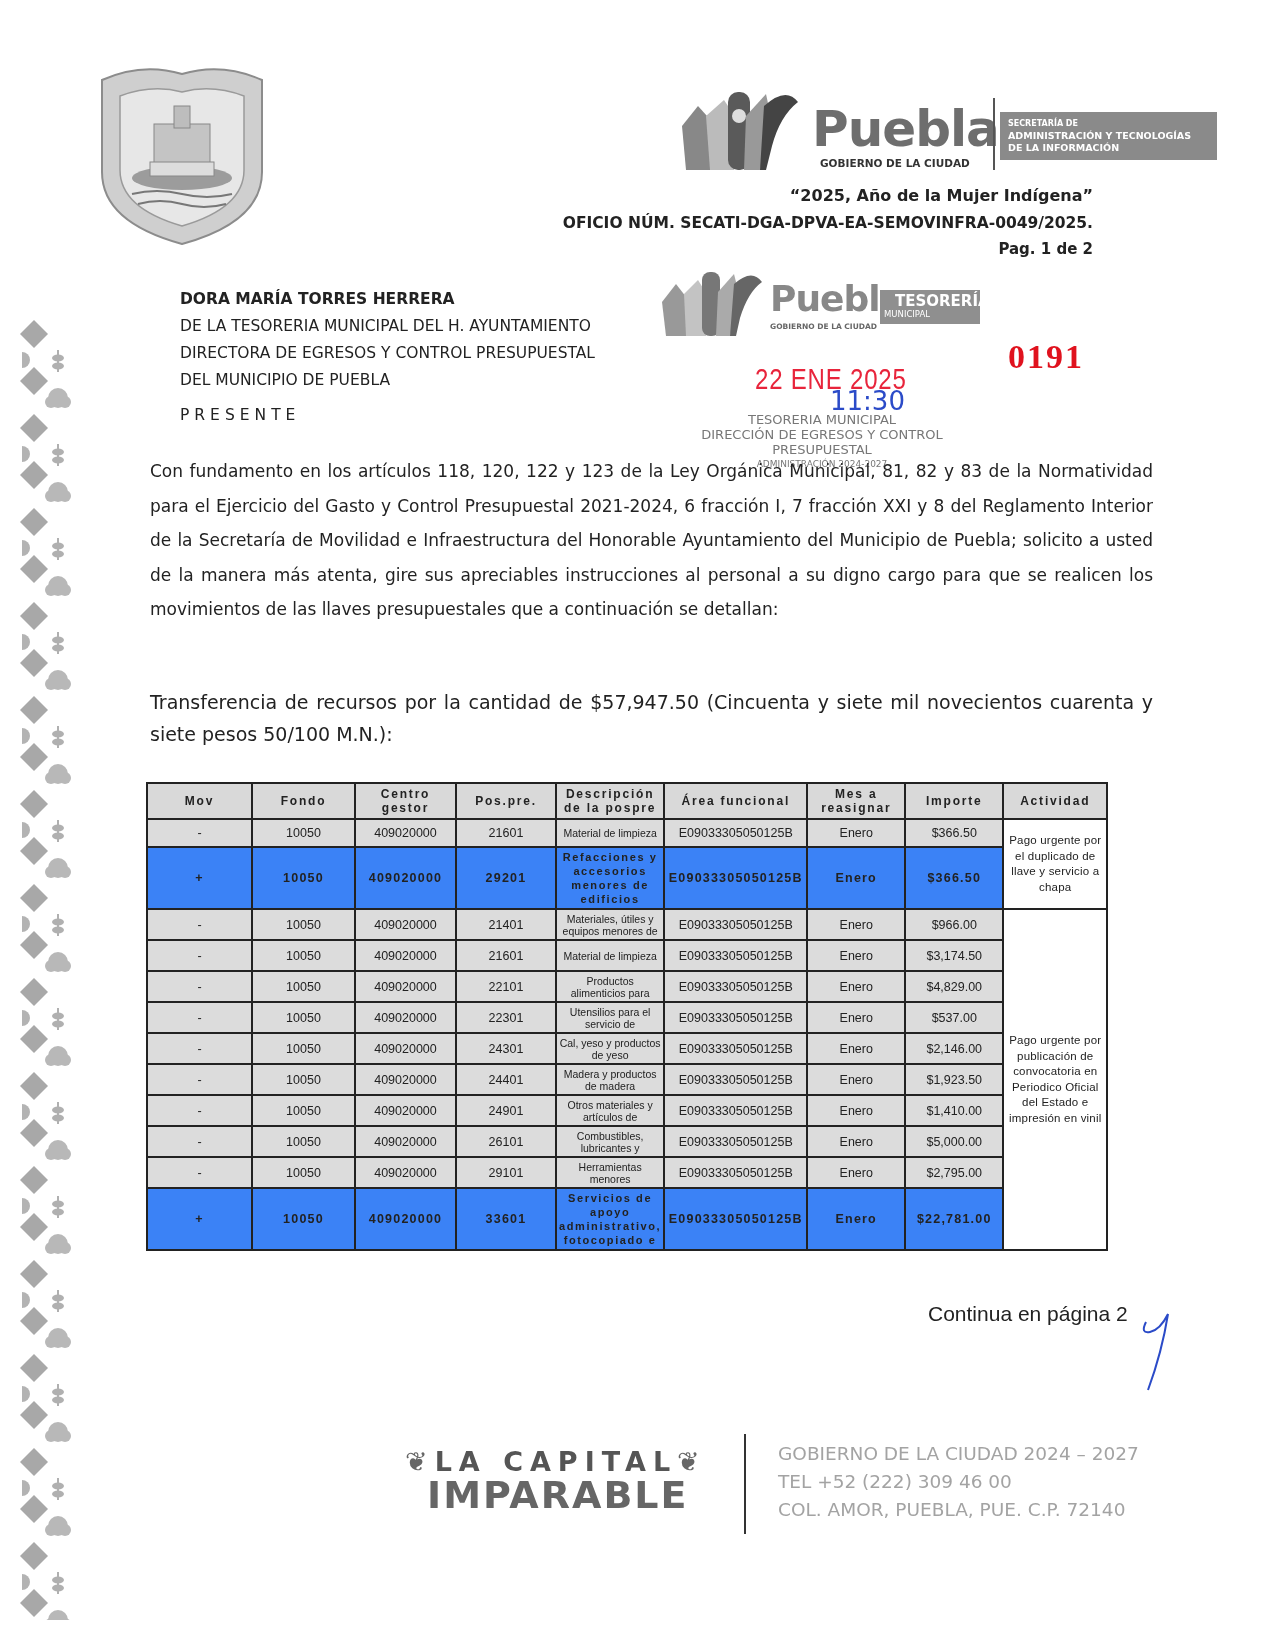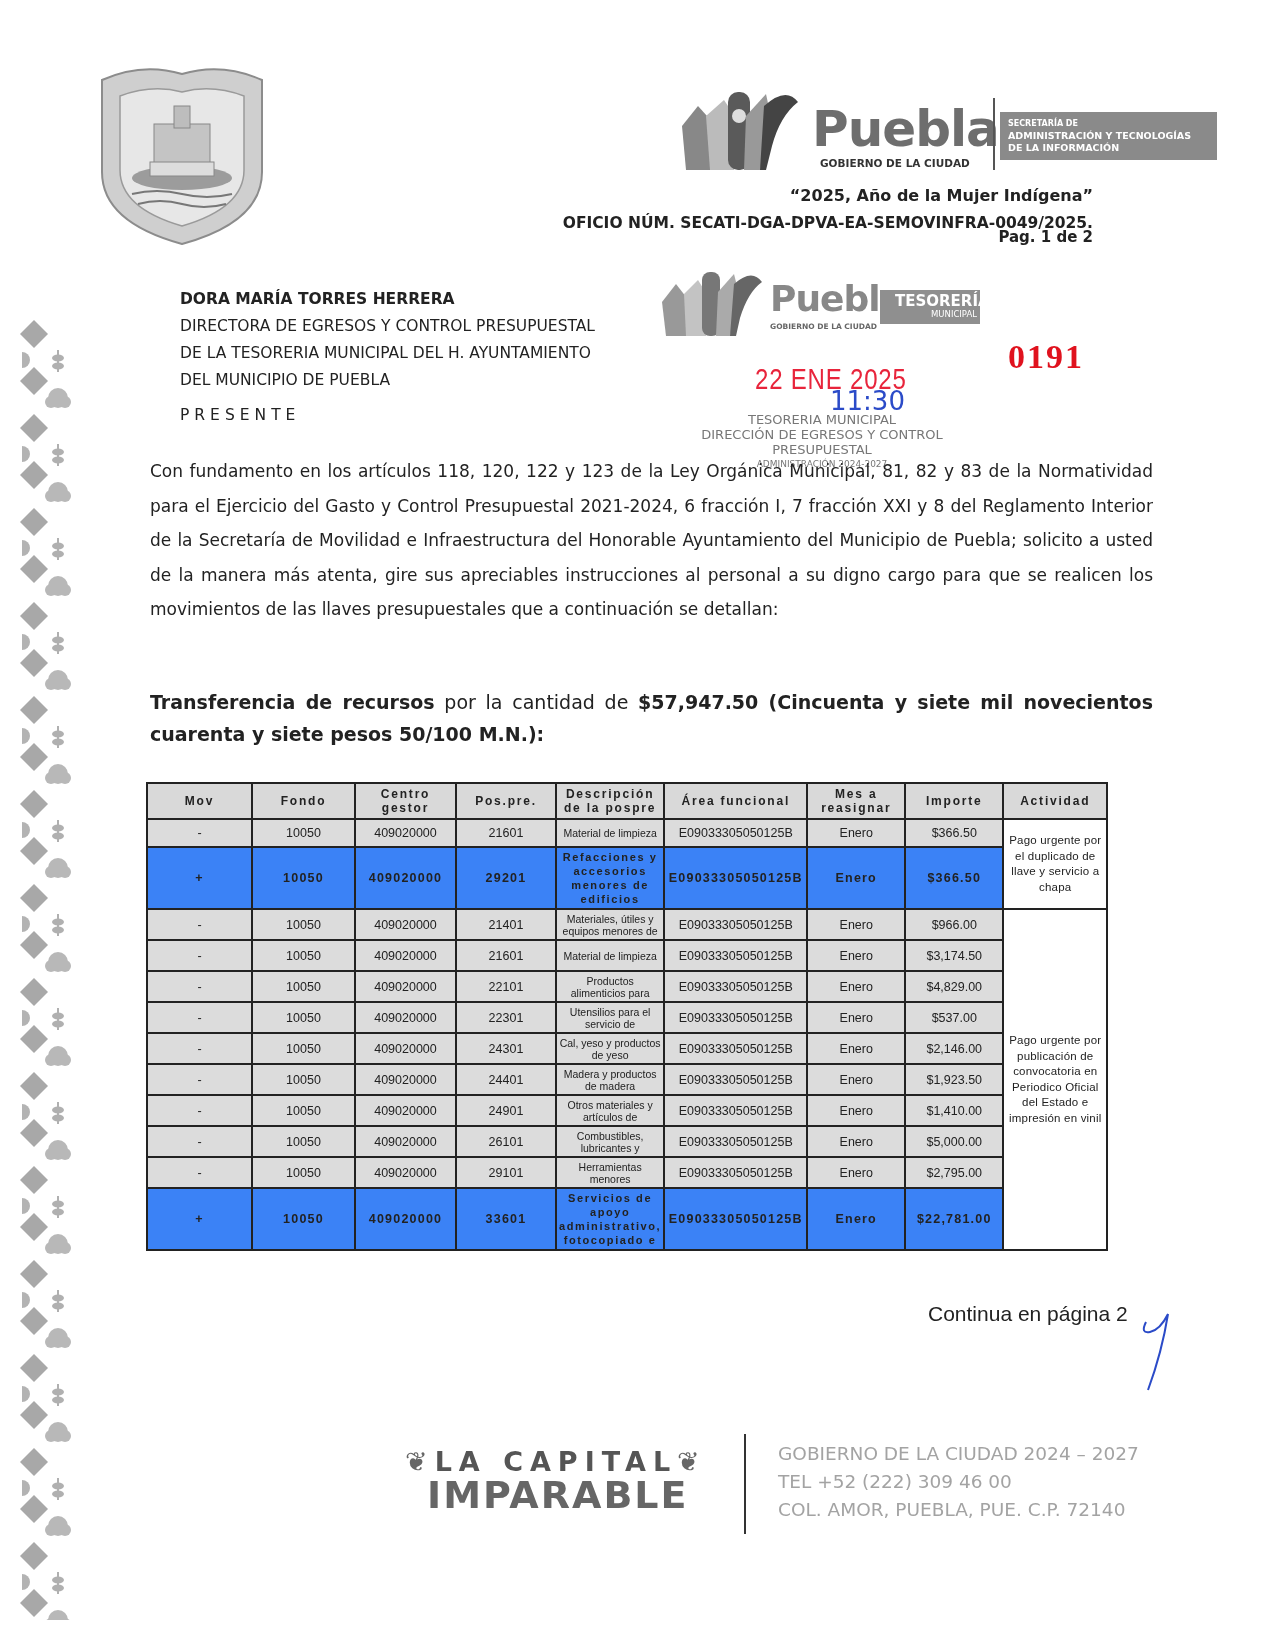--- a/index.html
+++ b/index.html
@@ -19,44 +19,44 @@
                font-size: 50px; color: #6e6e6e; letter-spacing: -1px; }
   .logo-sub { left: 820px; top: 157px; font-family: "DejaVu Sans", sans-serif; font-weight: bold;
               font-size: 10.5px; color: #333; }
   .logo-divider { left: 993px; top: 98px; width: 2px; height: 72px; background: #555; }
   .secat-box { left: 1000px; top: 112px; width: 217px; height: 48px; background: #8a8a8a; color: #fff;
                font-family: "DejaVu Sans", sans-serif; font-weight: bold; font-size: 9.5px; line-height: 12px; padding: 6px 6px 8px 8px; box-sizing: border-box; }
   .secat-box .small { font-size: 8px; font-weight: bold; }
 
   .year-motto { right: 180px; top: 186px; font-family: "DejaVu Sans", sans-serif; font-weight: bold; font-size: 16px; color: #222; text-align: right; }
   .oficio { right: 180px; top: 214px; font-family: "DejaVu Sans", sans-serif; font-weight: bold; font-size: 15.5px; color: #222; text-align: right; }
-  .page-num { right: 180px; top: 228px; font-family: "DejaVu Sans", sans-serif; font-weight: bold; font-size: 15px; color: #222; }
+  .page-num { right: 180px; top: 240px; font-family: "DejaVu Sans", sans-serif; font-weight: bold; font-size: 15px; color: #222; }
 
   
   .recipient { left: 180px; top: 286px; font-family: "DejaVu Sans", sans-serif; font-size: 15.5px; line-height: 27px; color: #222; }
   .recipient .name { font-weight: bold; }
   .recipient .presente { letter-spacing: 5px; margin-top: 8px; }
 
   
   .stamp-logo { left: 658px; top: 268px; width: 110px; height: 68px; }
   .stamp-word { left: 770px; top: 278px; font-family: "DejaVu Sans", sans-serif; font-weight: bold; font-size: 36px; color: #888; letter-spacing: -1px; }
   .stamp-sub { left: 770px; top: 322px; font-family: "DejaVu Sans", sans-serif; font-weight: bold; font-size: 7.5px; color: #666; }
   .stamp-box { left: 880px; top: 290px; width: 100px; height: 34px; background: #8f8f8f; color: #fff; font-family: "DejaVu Sans", sans-serif; box-sizing: border-box; padding: 3px 4px; }
   .stamp-box .t1 { font-size: 15px; font-weight: bold; line-height: 16px; margin-left: 11px; }
-  .stamp-box .t2 { font-size: 8.5px; line-height: 10px; margin-left: 47px; }
+  .stamp-box .t2 { font-size: 8.5px; line-height: 10px; }
   .stamp-date { left: 755px; top: 362px; font-family: "Liberation Sans Narrow", "Liberation Sans", sans-serif; font-size: 30px; color: #e8243b; transform: scaleX(0.8); transform-origin: left; letter-spacing: 1px; }
   .stamp-time { left: 830px; top: 386px; font-family: "DejaVu Sans", sans-serif; font-size: 26px; color: #2b4bc8; }
   .stamp-office { left: 672px; top: 412px; width: 300px; text-align: center; font-family: "DejaVu Sans", sans-serif; font-size: 13px; color: #777; line-height: 15px; }
   .stamp-office .small { font-size: 9px; }
   .folio { left: 1008px; top: 338px; font-family: "Liberation Serif", serif; font-weight: bold; font-size: 34px; color: #e0121e; letter-spacing: 2px; }
 
   
   .body-para { left: 150px; top: 454px; width: 1003px; font-family: "DejaVu Sans", sans-serif; font-size: 17px; line-height: 34.5px; text-align: justify; color: #222; }
   .transfer { left: 150px; top: 686px; width: 1003px; font-family: "DejaVu Sans", sans-serif; font-size: 19px; line-height: 32px; text-align: justify; color: #222; }
-  .transfer b { font-weight: bold; }
+  .transfer b { font-weight: normal; }
 
   
   .tbl { left: 146px; top: 782px; border-collapse: collapse; font-family: "Liberation Sans", sans-serif; }
   .tbl td, .tbl th { border: 2px solid #222; text-align: center; vertical-align: middle; padding: 0 2px; }
   .tbl th { background: #d9d9d9; font-size: 12px; font-weight: bold; letter-spacing: 1.8px; color: #222; height: 34px; line-height: 14px; }
   .tbl td { font-size: 12.5px; color: #222; }
   .tbl tr.minus td.g { background: #dcdcdc; }
   .tbl tr.minus td { height: 29px; }
   .tbl tr.plus td { background: #3b82f6; font-weight: bold; letter-spacing: 1.2px; }
   .tbl td.desc { font-size: 10.5px; line-height: 12px; }
@@ -123,22 +123,22 @@
   <div>ADMINISTRACIÓN Y TECNOLOGÍAS</div>
   <div>DE LA INFORMACIÓN</div>
 </div>
 
 <div class="abs year-motto">“2025, Año de la Mujer Indígena”</div>
 <div class="abs oficio">OFICIO NÚM. SECATI-DGA-DPVA-EA-SEMOVINFRA-0049/2025.</div>
 <div class="abs page-num">Pag. 1 de 2</div>
 
 <div class="abs recipient">
   <div class="name">DORA MARÍA TORRES HERRERA</div>
+  <div>DE LA TESORERIA MUNICIPAL DEL H. AYUNTAMIENTO</div>
   <div>DIRECTORA DE EGRESOS Y CONTROL PRESUPUESTAL</div>
-  <div>DE LA TESORERIA MUNICIPAL DEL H. AYUNTAMIENTO</div>
   <div>DEL MUNICIPIO DE PUEBLA</div>
   <div class="presente">PRESENTE</div>
 </div>
 
 <svg class="abs stamp-logo" viewBox="0 0 110 68">
   <polygon points="4,34 18,16 32,34 30,68 8,68" fill="#999"></polygon>
   <polygon points="26,26 40,12 50,28 48,68 28,68" fill="#c3c3c3"></polygon>
   <rect x="44" y="4" width="18" height="64" rx="8" fill="#777"></rect>
   <polygon points="60,24 76,6 82,30 72,68 58,68" fill="#aaa"></polygon>
   <path d="M76,16 Q94,0 104,14 Q90,24 82,50 L78,68 L72,68 Z" fill="#666"></path>

